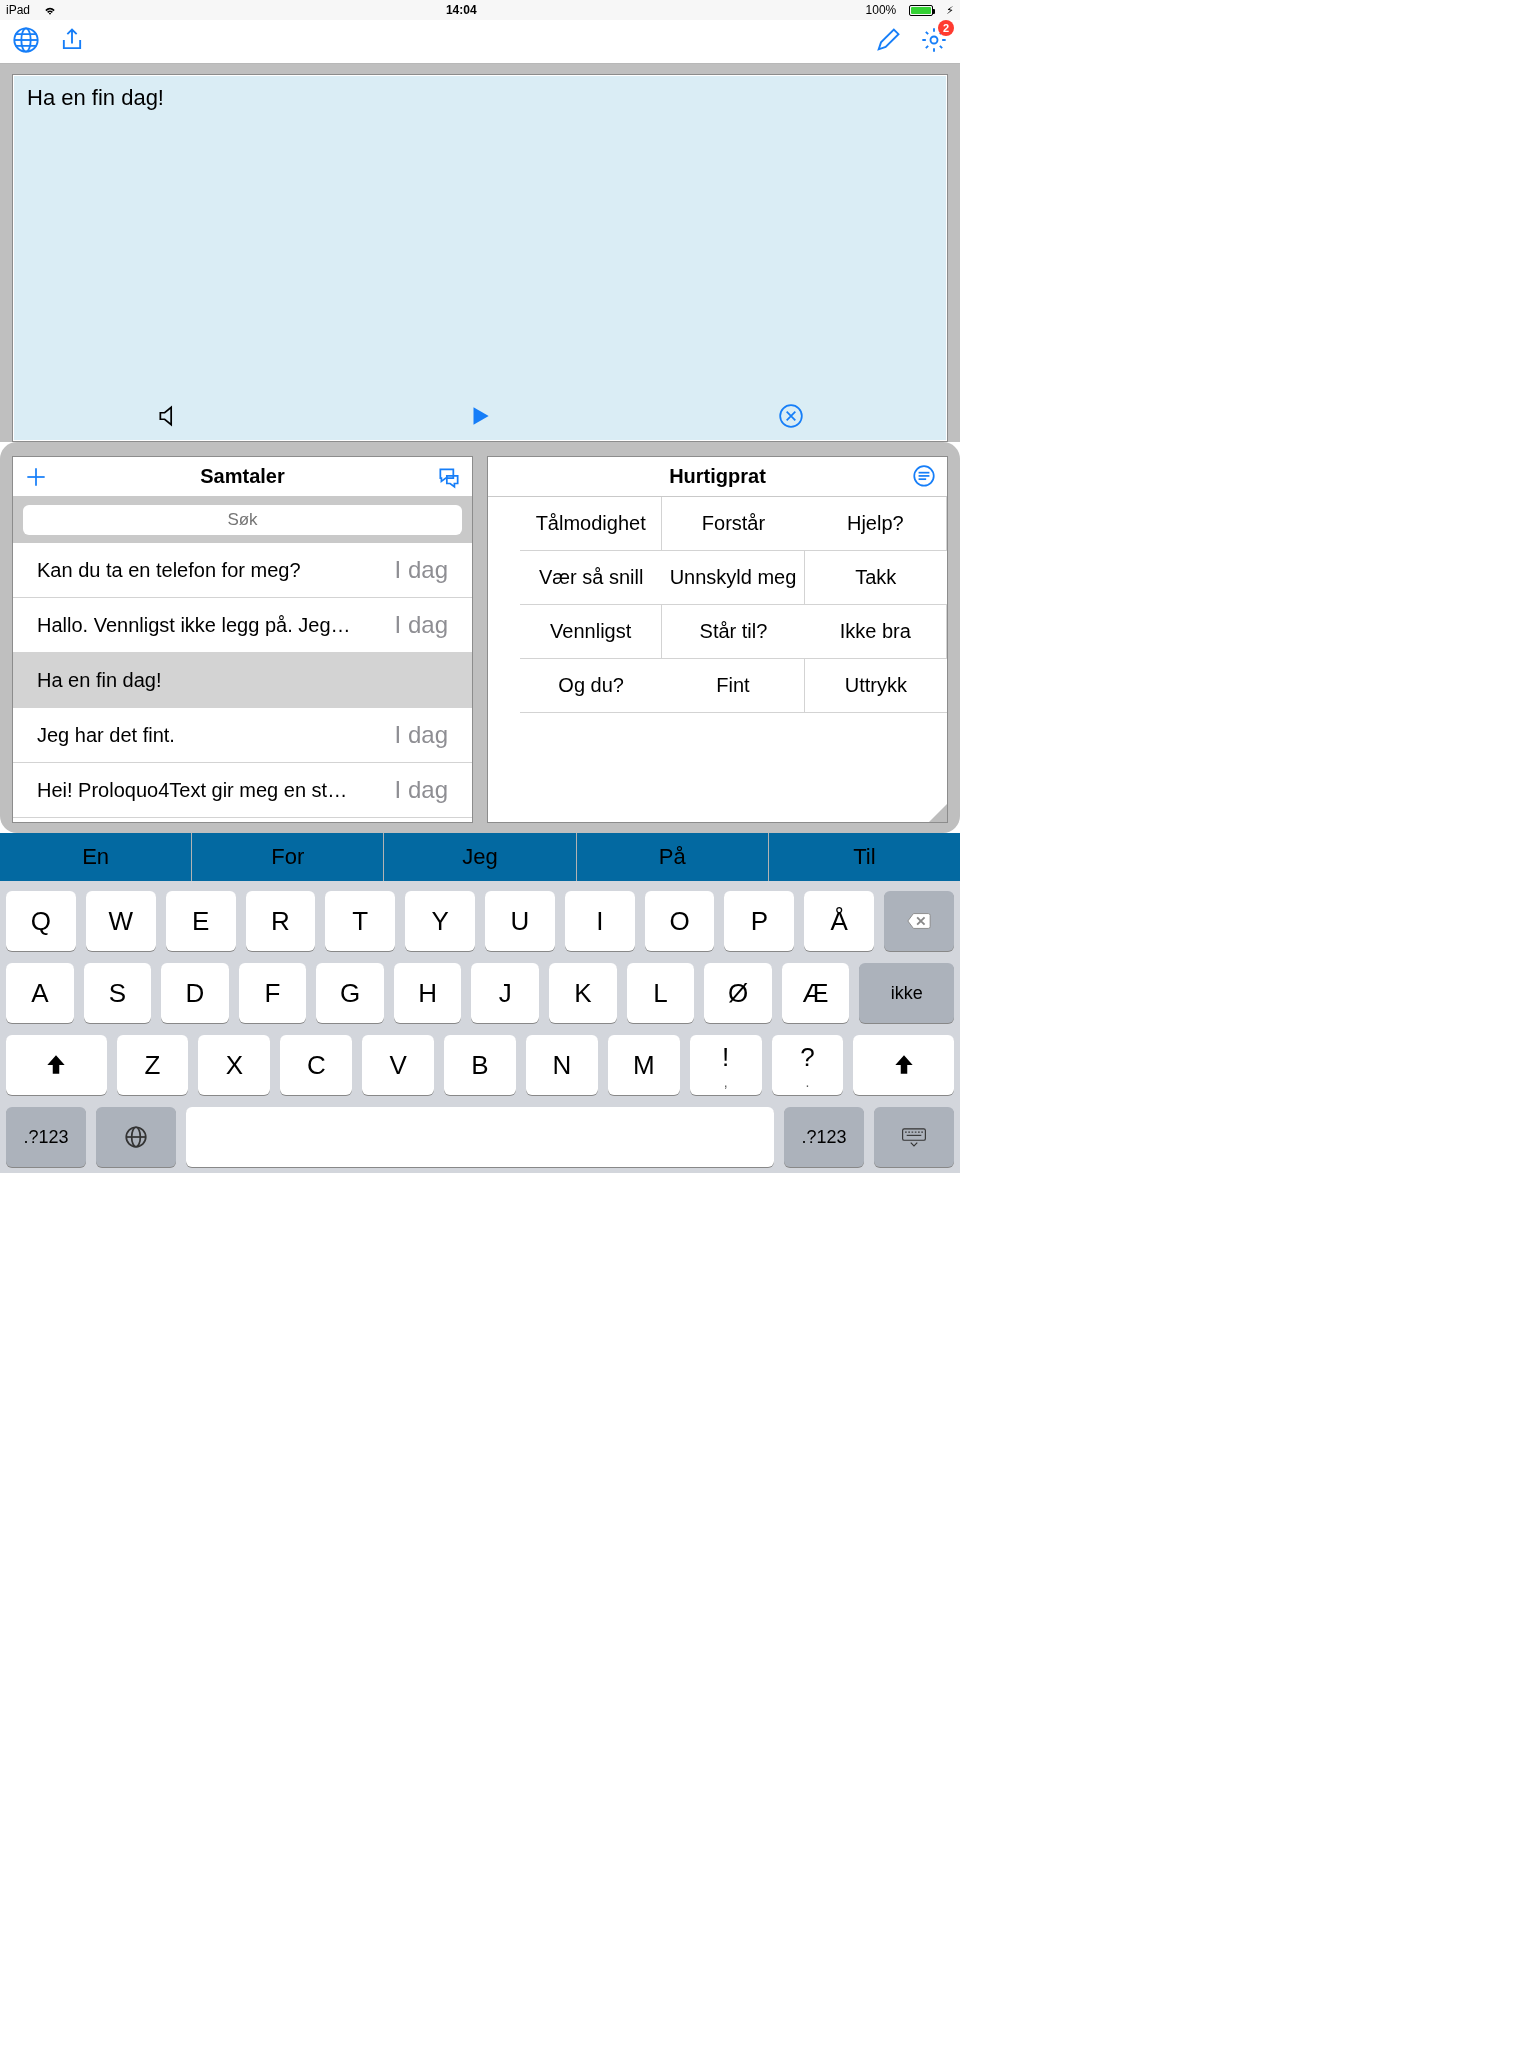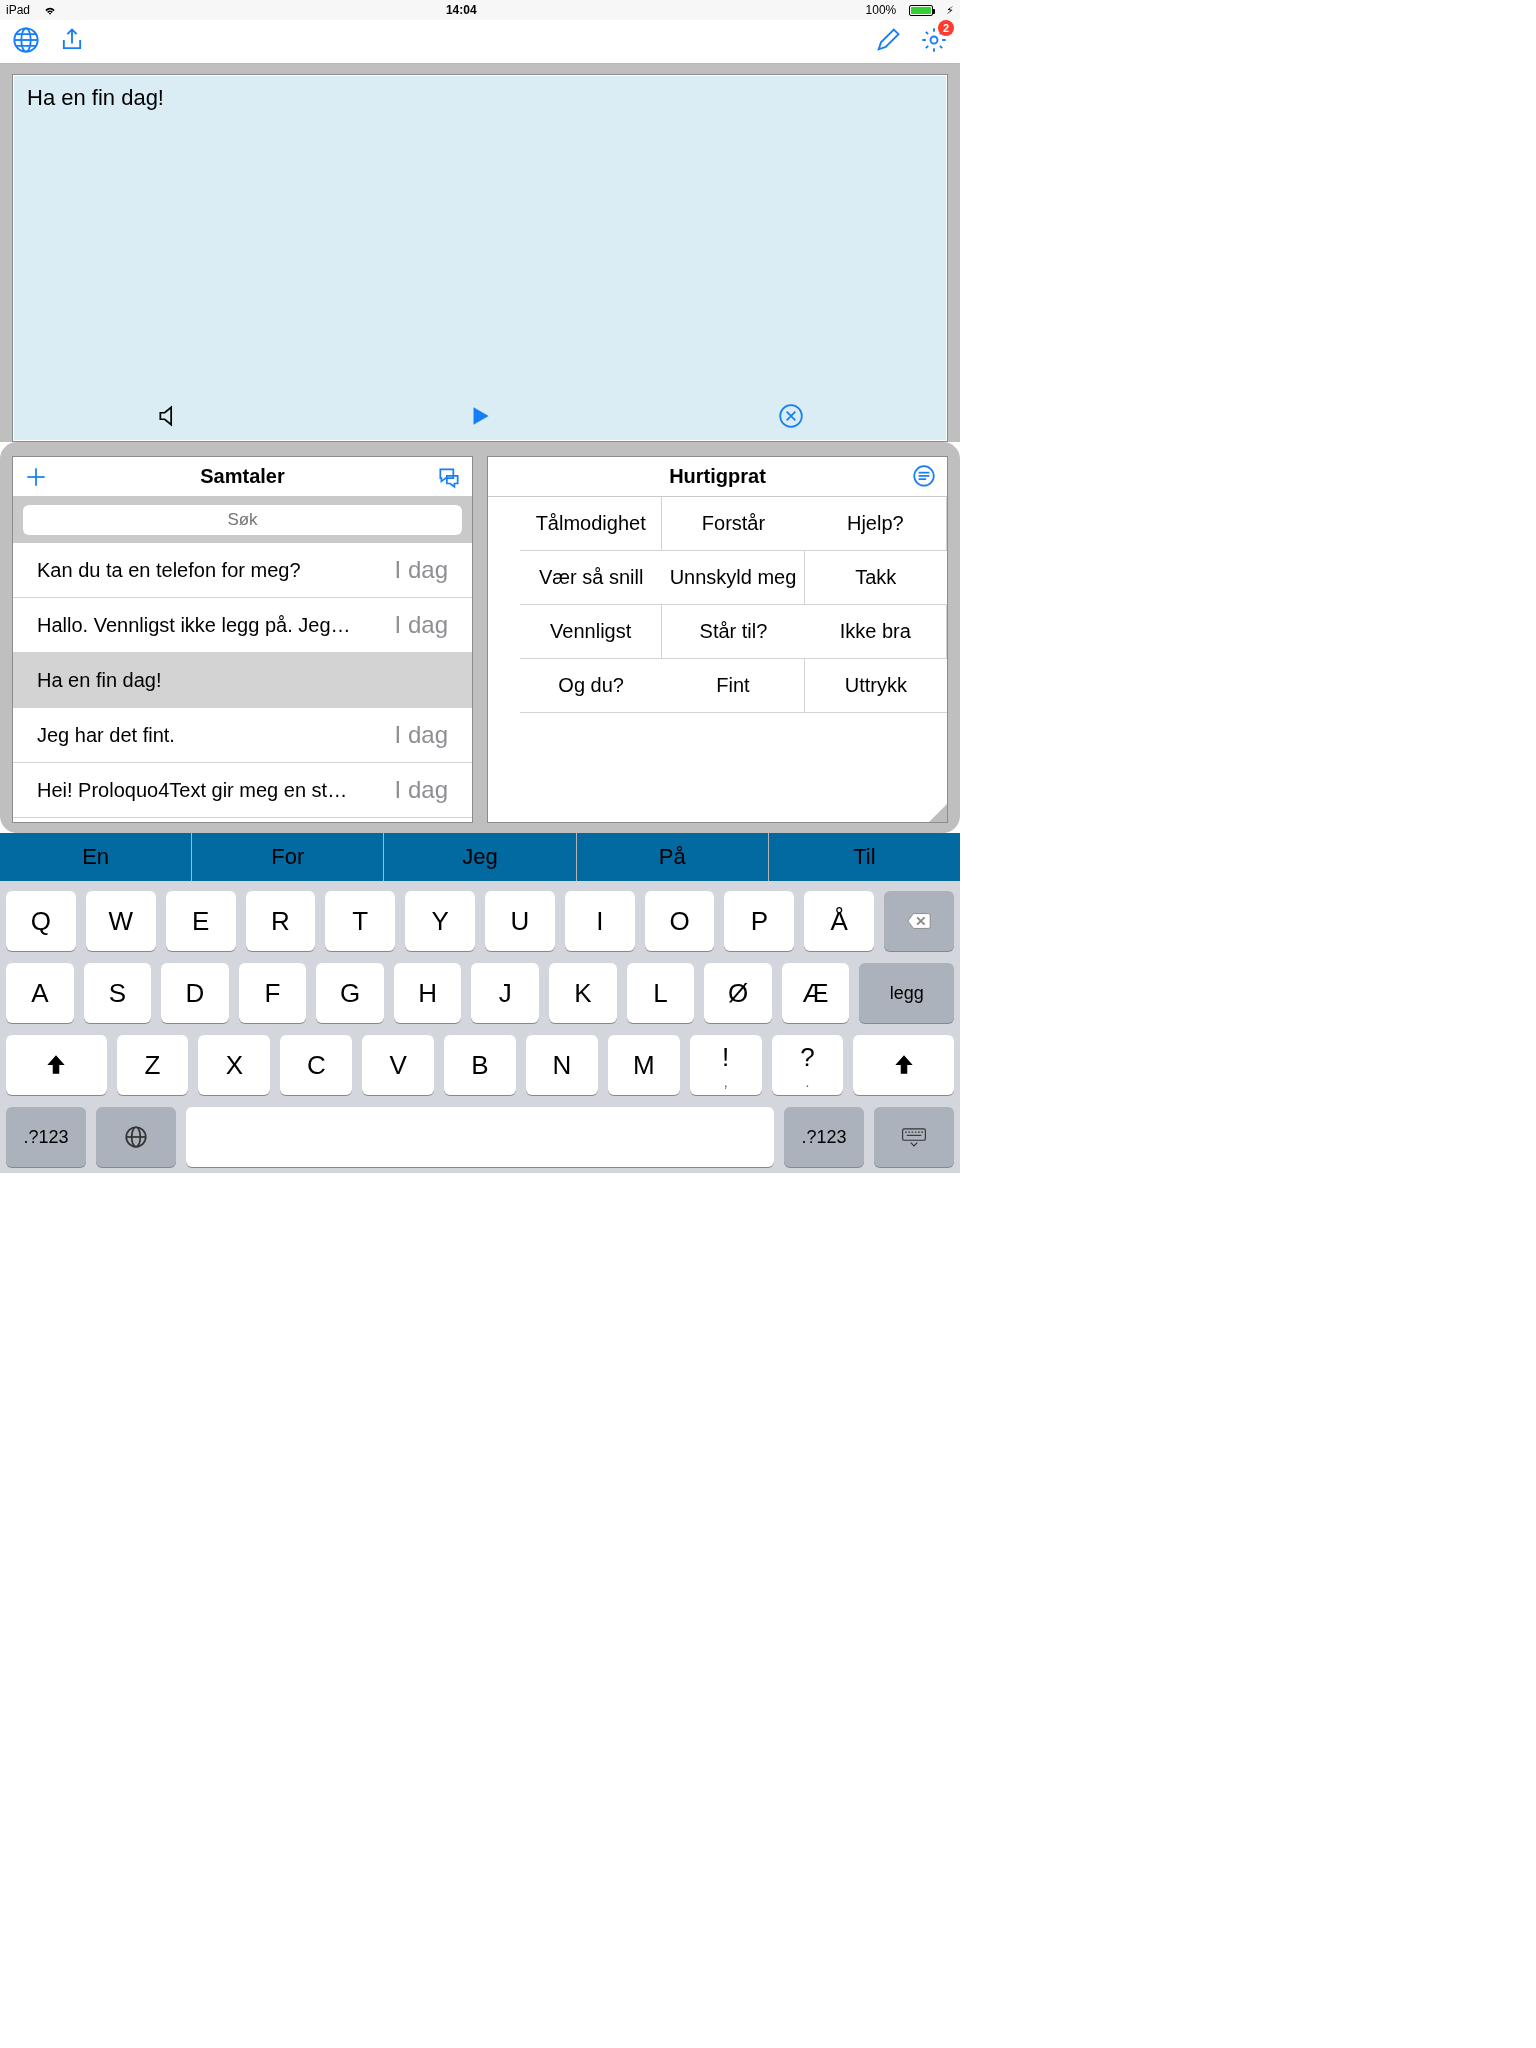--- a/index.html
+++ b/index.html
@@ -283,21 +283,21 @@
       <div class="key">S</div>
       <div class="key">D</div>
       <div class="key">F</div>
       <div class="key">G</div>
       <div class="key">H</div>
       <div class="key">J</div>
       <div class="key">K</div>
       <div class="key">L</div>
       <div class="key">Ø</div>
       <div class="key">Æ</div>
-      <div class="key fn" style="flex: 1.4 1 0%;">legg</div>
+      <div class="key fn" style="flex: 1.4 1 0%;">ikke</div>
     </div>
   <div class="krow row3" id="krow3">
       <div class="key shift">
         <svg viewBox="0 0 24 24">
           <path d="M12 3l8 9h-5v8h-6v-8H4l8-9z" fill="#000"></path>
         </svg>
       </div>
       <div class="key">Z</div>
       <div class="key">X</div>
       <div class="key">C</div>

